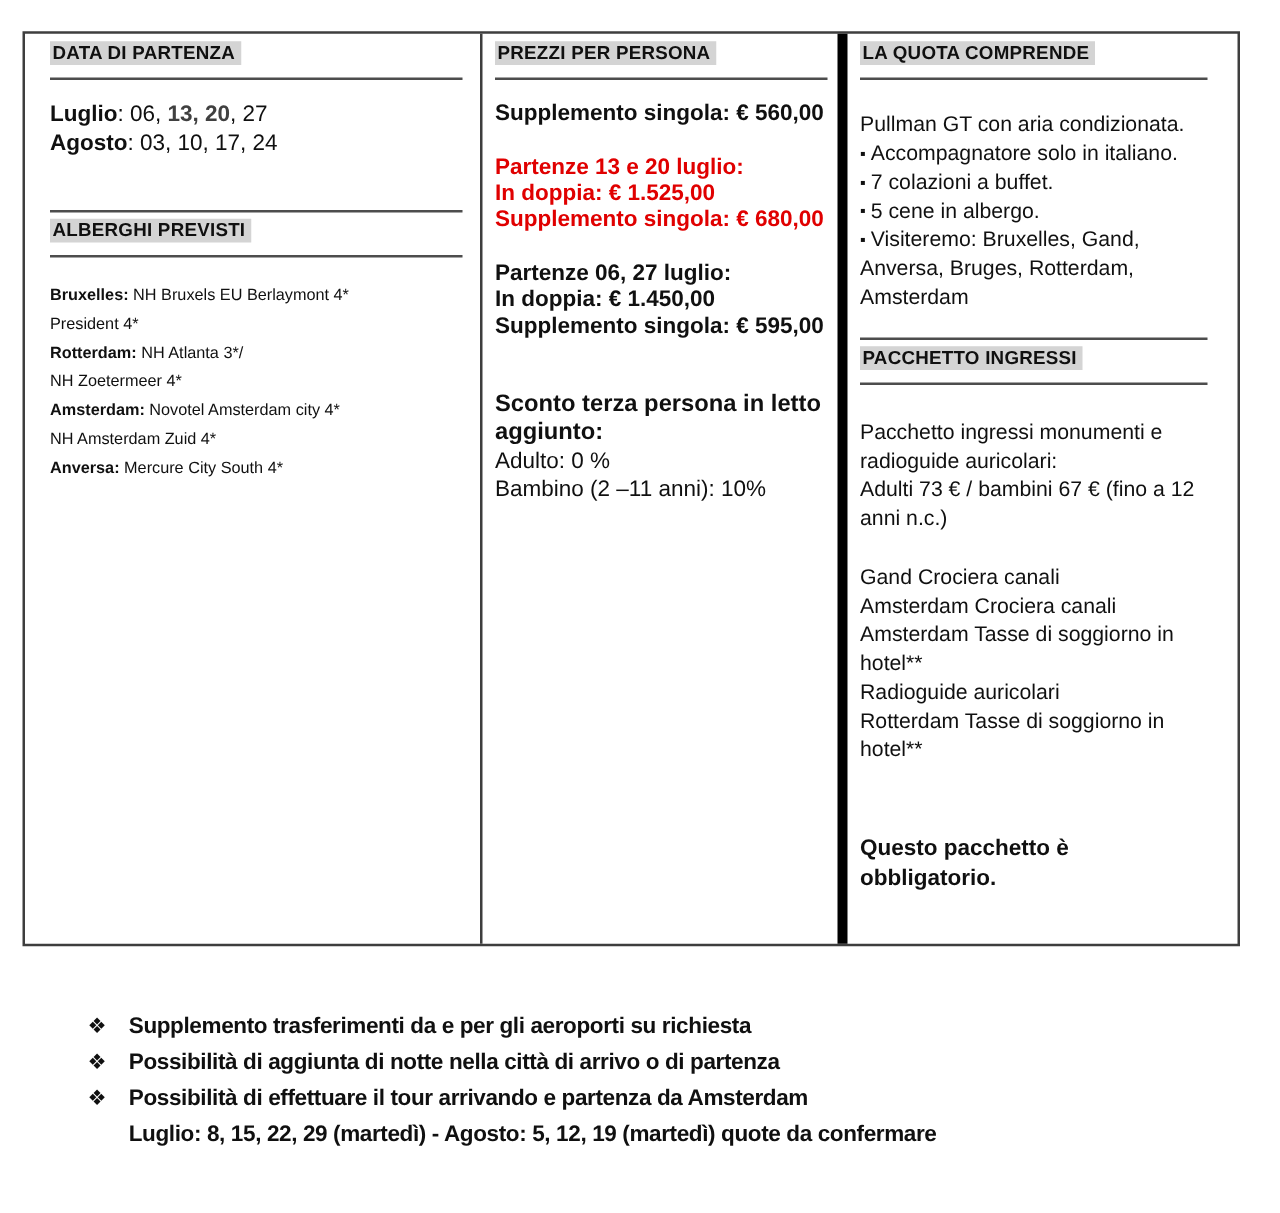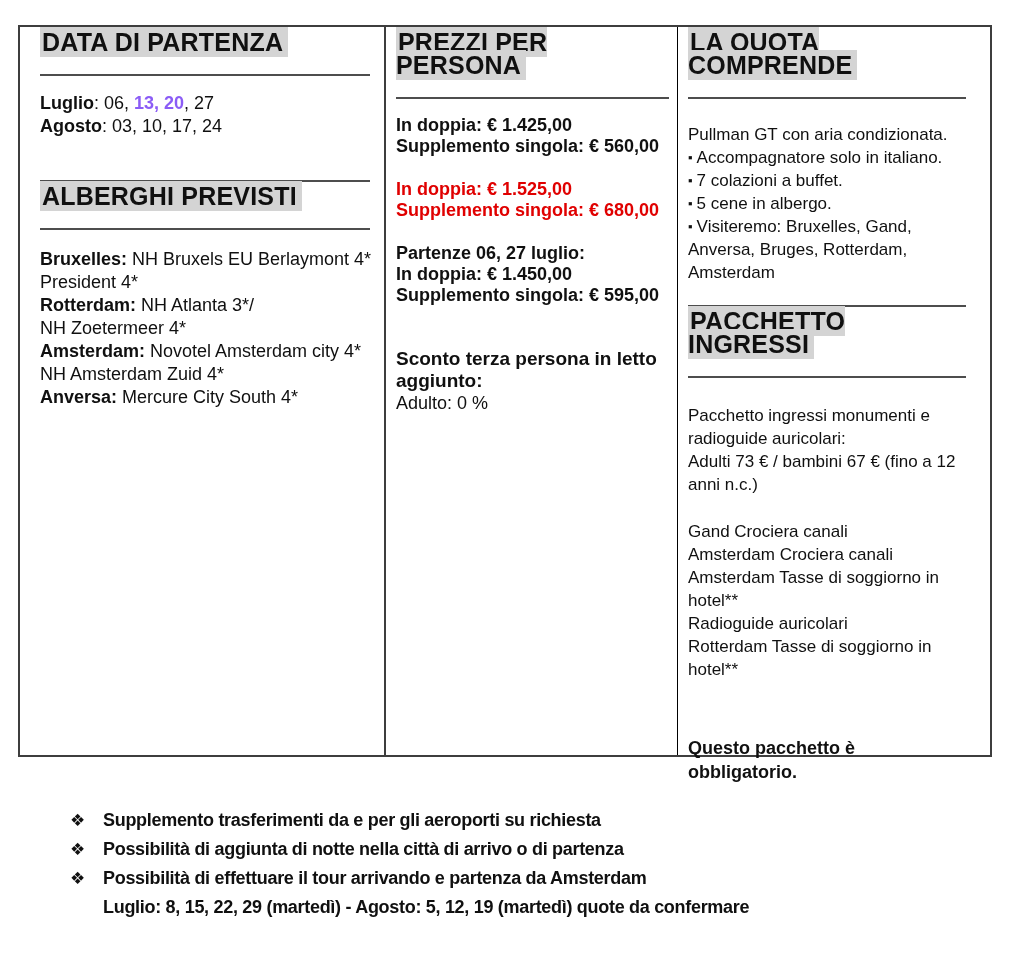--- a/index.html
+++ b/index.html
@@ -5,35 +5,35 @@
   * { margin:0; padding:0; box-sizing:border-box; }
   html,body { width:1024px; height:970px; background:#ffffff;
     font-family:"Liberation Sans","DejaVu Sans",sans-serif; color:#101010; }
   .page { position:relative; width:1024px; height:970px; background:#fff; overflow:hidden; }
 
   
   .doc-table { position:absolute; left:18px; top:25px; width:974px; height:732px;
     border:2px solid #3e3e3e; display:flex; }
   .col { padding-top:4px; }
   .col1 { width:366px; border-right:2px solid #3e3e3e; padding-left:20px; padding-right:14px; }
-  .col2 { width:292px; border-right:1px solid #000000; padding-left:10px; padding-right:8px; }
+  .col2 { width:292px; border-right:8px solid #000000; padding-left:10px; padding-right:8px; }
   .col3 { flex:1; padding-left:10px; padding-right:24px; }
 
   
-  .sec-header { border-bottom:2px solid #4d4d4d; padding-bottom:20px;
-    font-weight:bold; font-size:25px; line-height:23px; letter-spacing:.2px; }
+  .sec-header { border-bottom:2px solid #4d4d4d; padding-bottom:8px;
+    font-weight:bold; font-size:15px; line-height:23px; letter-spacing:.2px; }
   .sec-header .hl { background:#d4d4d4; padding:1px 5px 1px 2px; }
   .sec-header.ruled-top { border-top:2px solid #4d4d4d; padding-top:3px; }
 
   
   .dates { margin-top:16px; font-size:18px; line-height:23px; white-space:nowrap; }
   .dates b { font-weight:bold;margin-top:37px; }
-  .red-text { color:#8b5cf6; font-weight:bold; }
+  .red-text { color:#404040; font-weight:bold; }
   .col1 .sec-header.ruled-top { margin-top:42px; }
-  .hotels { margin-top:18px; font-size:18px; line-height:23px; }
+  .hotels { margin-top:18px; font-size:13px; line-height:23px; }
   .hotel-line { white-space:nowrap; }
   .hotel-line b { font-weight:bold; }
 
   
   .price-block { margin-top:22px; font-size:18px; line-height:21px; font-weight:bold; white-space:nowrap; }
   .price-block.first { margin-top:16px; }
   .price-block.red { color:#e00000; }
   .discount { margin-top:42px; font-size:18px; }
   .discount .d-title { font-weight:bold; font-size:19px; line-height:22px; }
   .discount .d-line { line-height:23px; white-space:nowrap; }
@@ -90,38 +90,39 @@
         <div class="hotel-line"><b>Anversa:</b><span> Mercure City South 4*</span></div>
       </div>
     </div>
 
     <div class="col col2">
       <div class="sec-header">
         <span class="hl">PREZZI PER PERSONA</span>
       </div>
 
       <div class="price-block first">
-        <div>In doppia: € 1.425,00</div>
         <div>Supplemento singola: € 560,00</div>
       </div>
 
       <div class="price-block red">
+        <div>Partenze 13 e 20 luglio:</div>
         <div>In doppia: € 1.525,00</div>
         <div>Supplemento singola: € 680,00</div>
       </div>
 
       <div class="price-block">
         <div>Partenze 06, 27 luglio:</div>
         <div>In doppia: € 1.450,00</div>
         <div>Supplemento singola: € 595,00</div>
       </div>
 
       <div class="discount">
         <div class="d-title">Sconto terza persona in letto aggiunto:</div>
         <div class="d-line">Adulto: 0 %</div>
+        <div class="d-line">Bambino (2 –11 anni): 10%</div>
       </div>
     </div>
 
     <div class="col col3">
       <div class="sec-header">
         <span class="hl">LA QUOTA COMPRENDE</span>
       </div>
 
       <div class="quota-intro">Pullman GT con aria condizionata.</div>
 

